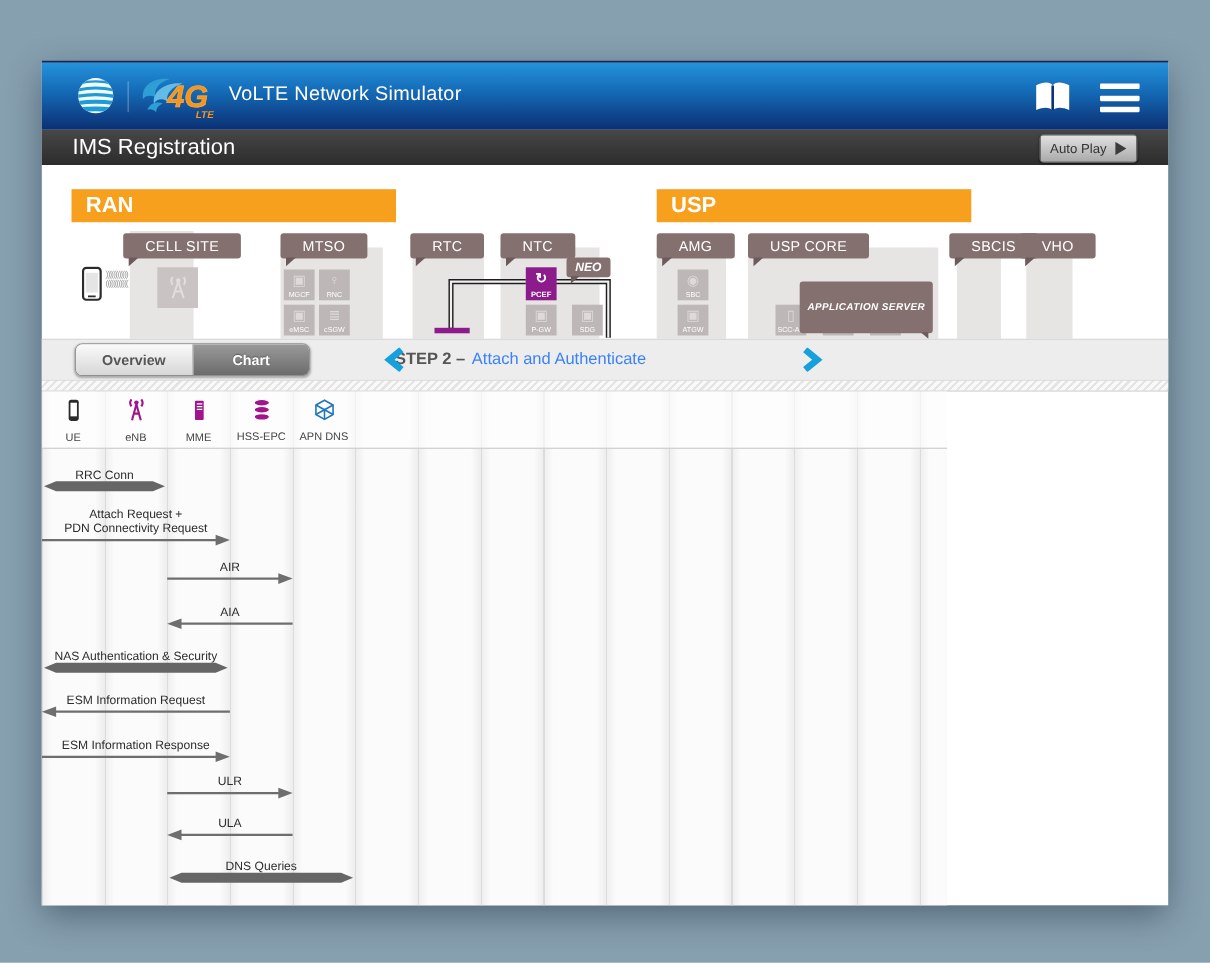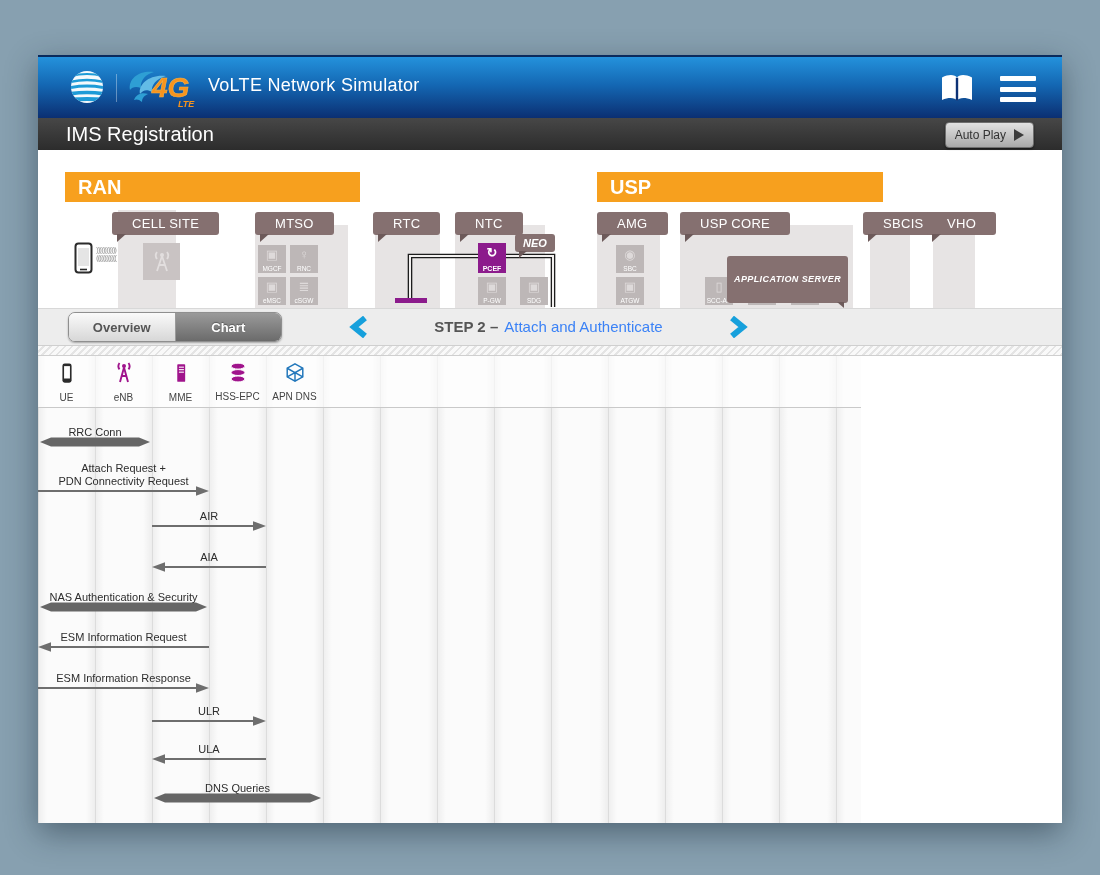--- a/index.html
+++ b/index.html
@@ -41,21 +41,21 @@
   
   #details-panel{left:30px;top:208px;width:211px;height:47px;background:linear-gradient(180deg,#fefefe,#efeceb);border:1px solid #c6c3c3;box-shadow:0 2px 5px rgba(0,0,0,.28);z-index:40;display:flex;align-items:center;justify-content:space-between;padding:0 16px;box-sizing:border-box;cursor:pointer;}
   #details-title{font-size:16px;font-weight:bold;color:#5b5b5b;letter-spacing:1.5px;}
   #stepbar{left:0;top:253px;width:1024px;height:37px;background:#ededed;border-top:1px solid #d8d8d8;box-sizing:border-box;z-index:10;}
   #seg-control{left:30px;top:257px;width:212px;height:28px;border:1px solid #8f8f8f;border-radius:7px;overflow:hidden;display:flex;z-index:41;box-shadow:0 1px 2px rgba(0,0,0,.3);}
   .seg{flex:1;display:flex;align-items:center;justify-content:center;font-size:13px;font-weight:bold;cursor:pointer;}
   .seg.inactive{background:linear-gradient(180deg,#fafafa,#d7d7d7);color:#555;border-right:1px solid #9a9a9a;}
   .seg.active{background:linear-gradient(180deg,#9a9a9a,#6b6b6b);color:#fff;text-shadow:0 -1px 1px rgba(0,0,0,.35);}
   .chev-btn{top:261px;width:20px;height:22px;z-index:12;cursor:pointer;}
   #prev-btn{left:311px;} #next-btn{left:690px;}
-  #step-label{left:331px;top:253px;width:359px;height:37px;display:flex;align-items:center;justify-content:center;gap:6px;z-index:11;font-size:15px;}
+  #step-label{left:321px;top:253px;width:359px;height:37px;display:flex;align-items:center;gap:6px;z-index:11;font-size:15px;}
   #step-prefix{font-weight:bold;color:#555;}
   #step-title{color:#3b82f6;}
   #hatch{left:0;top:290px;width:1024px;height:11px;background:repeating-linear-gradient(-45deg,#e4e4e4 0 2px,#f9f9f9 2px 5px);border-top:1px solid #cfcfcf;border-bottom:1px solid #cfcfcf;box-sizing:border-box;}
   
   #chart-layer{left:0;top:301px;width:823px;height:467px;background-color:#fbfbfb;background-image:repeating-linear-gradient(to right,#dcdcdc 0 1px,rgba(0,0,0,0) 1px 57px),repeating-linear-gradient(to right,rgba(0,0,0,.055) 0px,rgba(0,0,0,0) 9px,rgba(0,0,0,0) 48px,rgba(0,0,0,.055) 57px);overflow:hidden;}
   #chart-head{position:absolute;left:0;top:0;width:1024px;height:52px;background:rgba(255,255,255,.6);border-bottom:1px solid #c9c9c9;box-sizing:border-box;z-index:4;}
   .lifeline{position:absolute;top:0;width:57px;height:52px;display:flex;flex-direction:column;align-items:center;justify-content:center;gap:3px;}
   .lifeline .ll-label{font-size:10px;color:#444;}
   #msg-svg{position:absolute;left:0;top:0;width:1024px;height:467px;z-index:5;pointer-events:none;}
   .msg-label{position:absolute;transform:translateX(-50%);text-align:center;font-size:11px;line-height:13px;color:#2d2d2d;z-index:6;white-space:nowrap;}

